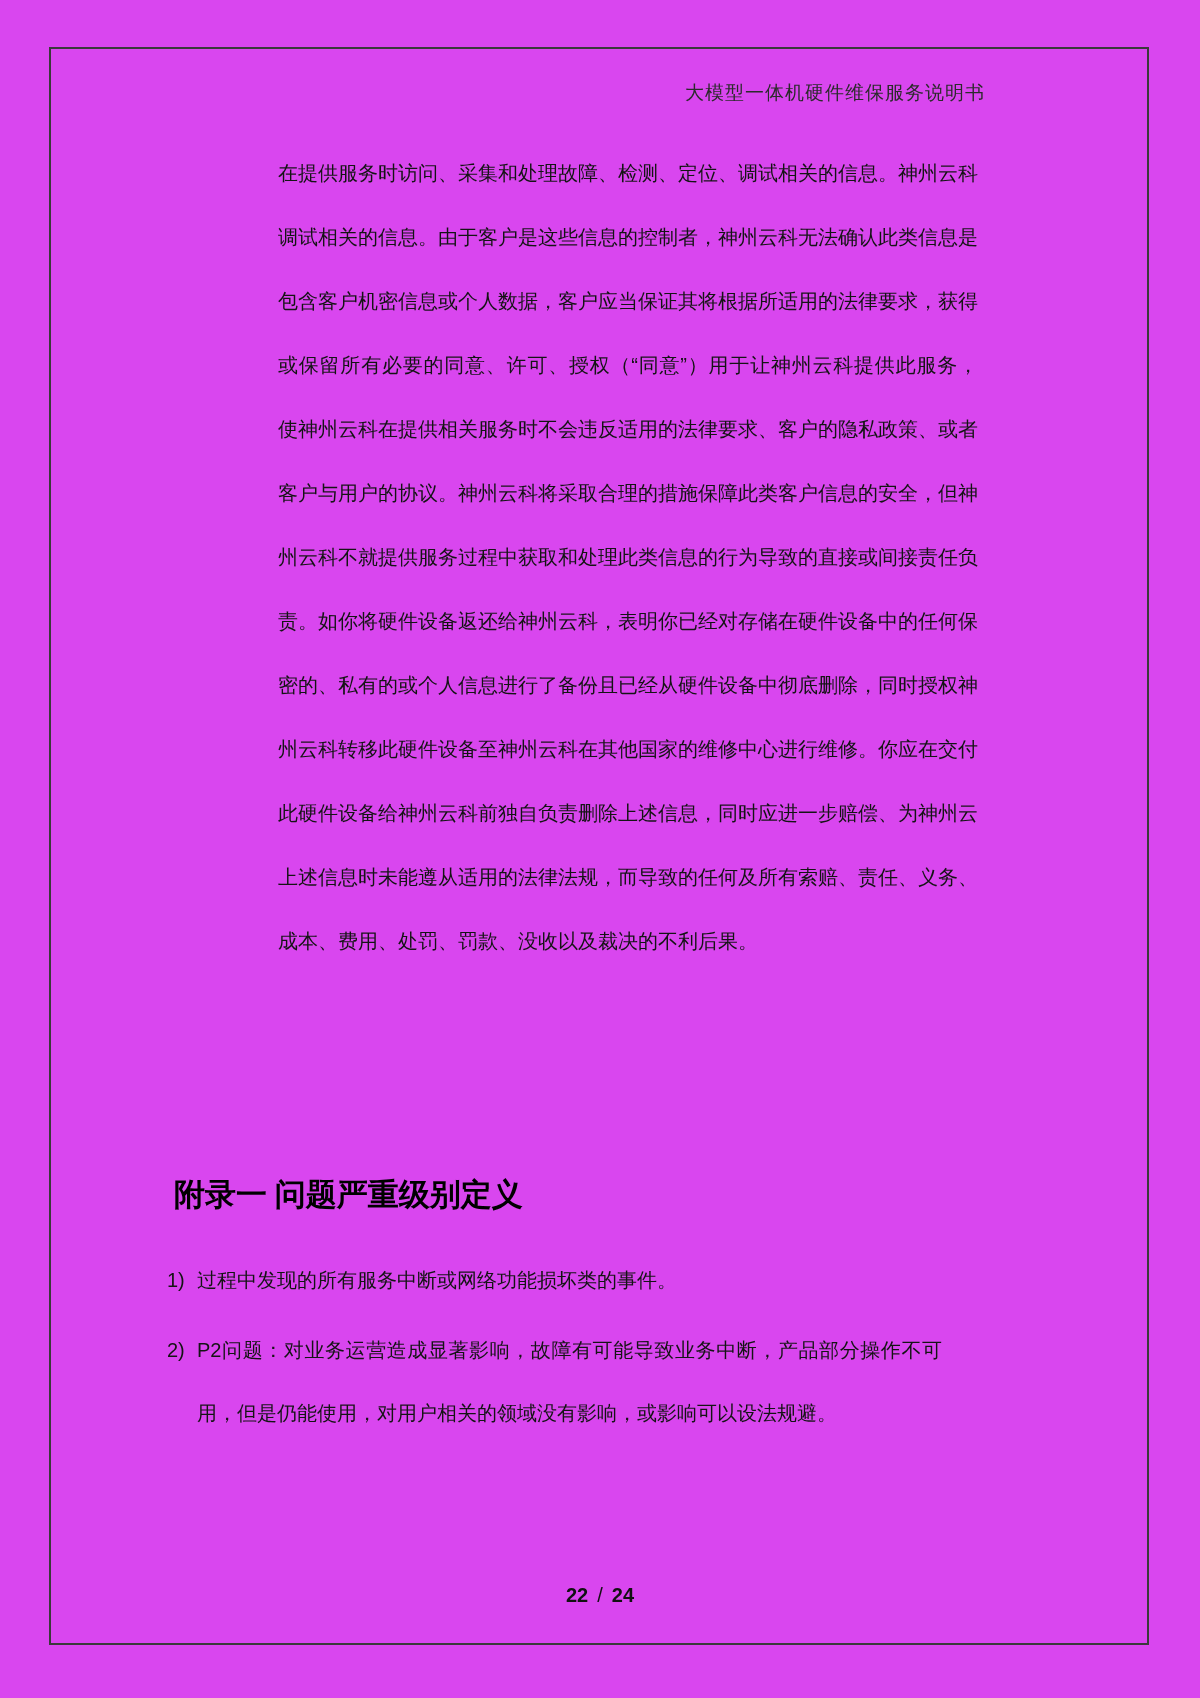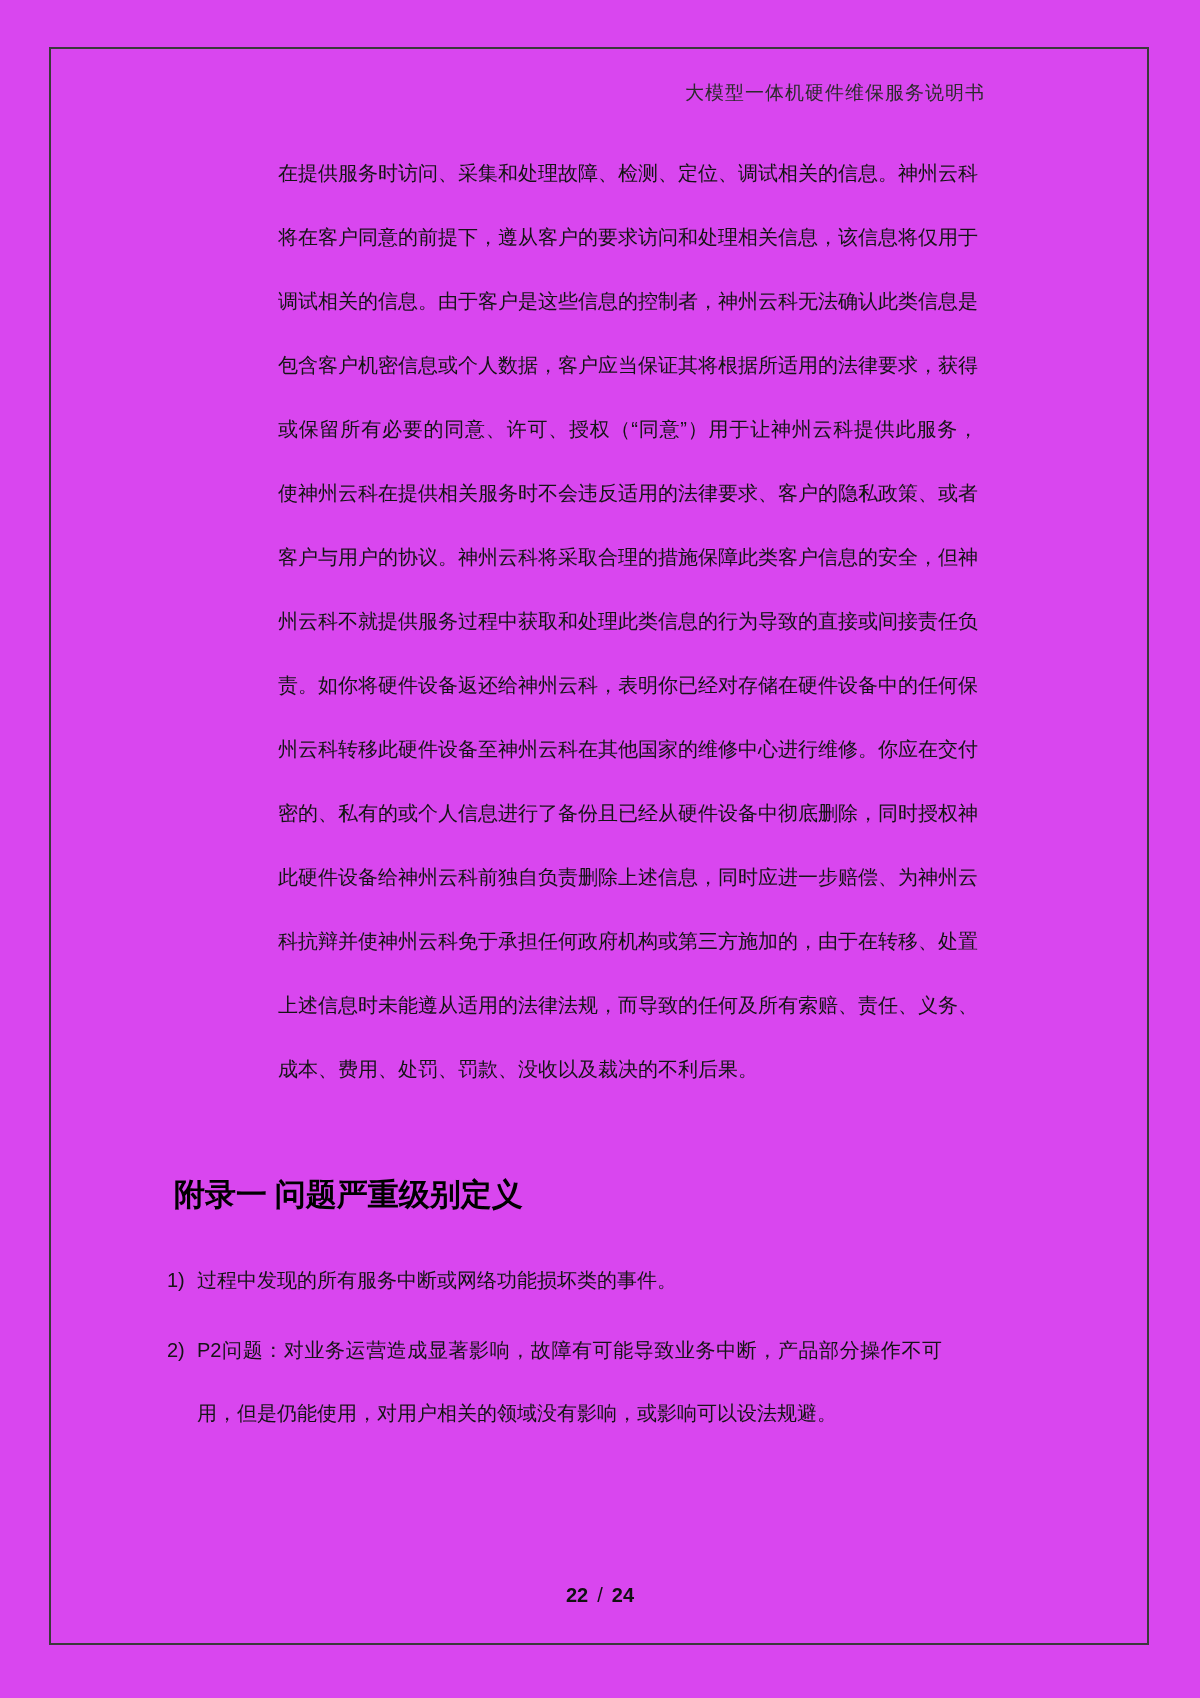--- a/index.html
+++ b/index.html
@@ -73,32 +73,30 @@
 <div class="page">
 
   <div class="page-border"></div>
 
   <div class="doc-header">
     <span>大模型一体机硬件维保服务说明书</span>
   </div>
 
   <div class="body-paragraph">
     <div class="pline">在提供服务时访问、采集和处理故障、检测、定位、调试相关的信息。神州云科</div>
-    <div class="pline">将在客户同意的前提下，遵从客户的要求访问和处理相关信息，该信息将仅用于</div>
     <div class="pline">调试相关的信息。由于客户是这些信息的控制者，神州云科无法确认此类信息是否</div>
     <div class="pline">包含客户机密信息或个人数据，客户应当保证其将根据所适用的法律要求，获得</div>
     <div class="pline">或保留所有必要的同意、许可、授权（“同意”）用于让神州云科提供此服务，</div>
     <div class="pline">使神州云科在提供相关服务时不会违反适用的法律要求、客户的隐私政策、或者</div>
     <div class="pline">客户与用户的协议。神州云科将采取合理的措施保障此类客户信息的安全，但神</div>
     <div class="pline">州云科不就提供服务过程中获取和处理此类信息的行为导致的直接或间接责任负</div>
     <div class="pline">责。如你将硬件设备返还给神州云科，表明你已经对存储在硬件设备中的任何保</div>
+    <div class="pline">密的、私有的或个人信息进行了备份且已经从硬件设备中彻底删除，同时授权神</div>
     <div class="pline">州云科转移此硬件设备至神州云科在其他国家的维修中心进行维修。你应在交付</div>
-    <div class="pline">密的、私有的或个人信息进行了备份且已经从硬件设备中彻底删除，同时授权神</div>
     <div class="pline">此硬件设备给神州云科前独自负责删除上述信息，同时应进一步赔偿、为神州云</div>
-    <div class="pline">科抗辩并使神州云科免于承担任何政府机构或第三方施加的，由于在转移、处置</div>
     <div class="pline">上述信息时未能遵从适用的法律法规，而导致的任何及所有索赔、责任、义务、</div>
     <div class="pline last">成本、费用、处罚、罚款、没收以及裁决的不利后果。</div>
   </div>
 
   <h1 class="appendix-heading">附录一 问题严重级别定义</h1>
 
   <div class="severity-list">
 
     <div class="list-item">
       <span class="list-num">1)</span>

